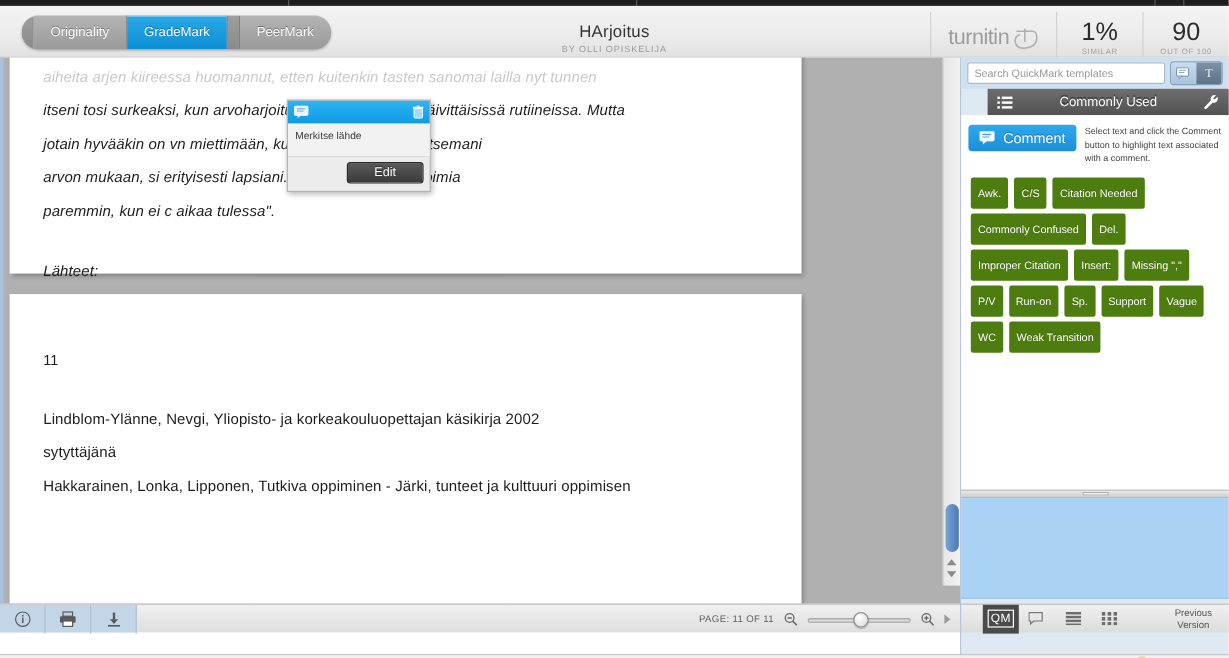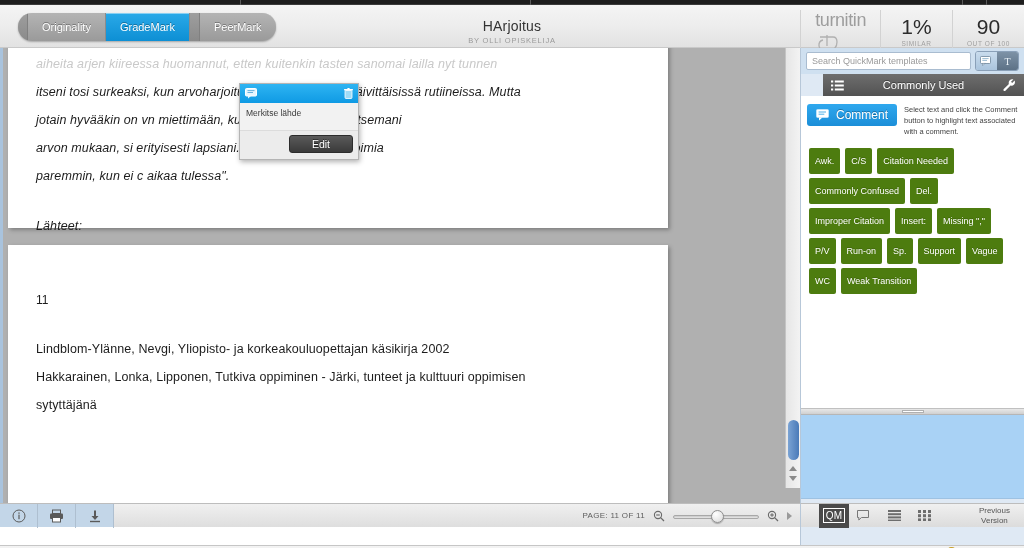--- a/index.html
+++ b/index.html
@@ -68,21 +68,21 @@
 
   
   .brand-zone {
     position: absolute; right: 0; top: 5px; height: 43px;
     display: flex; align-items: stretch;
   }
   .brand-cell {
     display: flex; align-items: center; justify-content: center;
     padding: 0 14px; border-left: 1px solid #d2d2d2;
   }
-  .brand-logo { display: flex; align-items: flex-start; gap: 1px; flex-direction: column; }
+  .brand-logo { display: flex; align-items: center; gap: 1px; }
   .brand-text { font-size: 18px; color: #9d9d9d; letter-spacing: -.4px; }
   .score-cell {
     width: 72px; display: flex; flex-direction: column;
     align-items: center; justify-content: center;
     border-left: 1px solid #d2d2d2;
   }
   .score-num { font-size: 21px; color: #2c2c2c; line-height: 1; }
   .score-lbl { font-size: 6.5px; color: #a0a0a0; letter-spacing: .6px; margin-top: 3px; }
 
   
@@ -363,22 +363,22 @@
         <div class="doc-gap"></div>
         <div class="doc-line doc-plain">Lähteet:</div>
       </div>
     </div>
 
     <div class="paper" id="paper2">
       <div class="doc-body" style="padding-top:42px">
         <div class="pg-num">11</div>
         <div class="doc-gap"></div>
         <div class="doc-line doc-plain">Lindblom-Ylänne, Nevgi, Yliopisto- ja korkeakouluopettajan käsikirja 2002</div>
+        <div class="doc-line doc-plain">sytyttäjänä</div>
         <div class="doc-line doc-plain">Hakkarainen, Lonka, Lipponen, Tutkiva oppiminen - Järki, tunteet ja kulttuuri oppimisen</div>
-        <div class="doc-line doc-plain">sytyttäjänä</div>
       </div>
     </div>
 
     <div class="comment-pop" style="left:236px; top:35px">
       <div class="cp-head">
         <svg width="14" height="11" viewBox="0 0 14 11">
           <rect x="0.5" y="0.5" width="11" height="7.5" rx="1" fill="#e6f6ff" stroke="#ffffff"></rect>
           <path d="M3 8 L3 10.5 L6 8 Z" fill="#e6f6ff"></path>
           <path d="M2.5 2.6 H9.5 M2.5 4.5 H8" stroke="#5aa9d8" stroke-width="0.9"></path>
         </svg>

